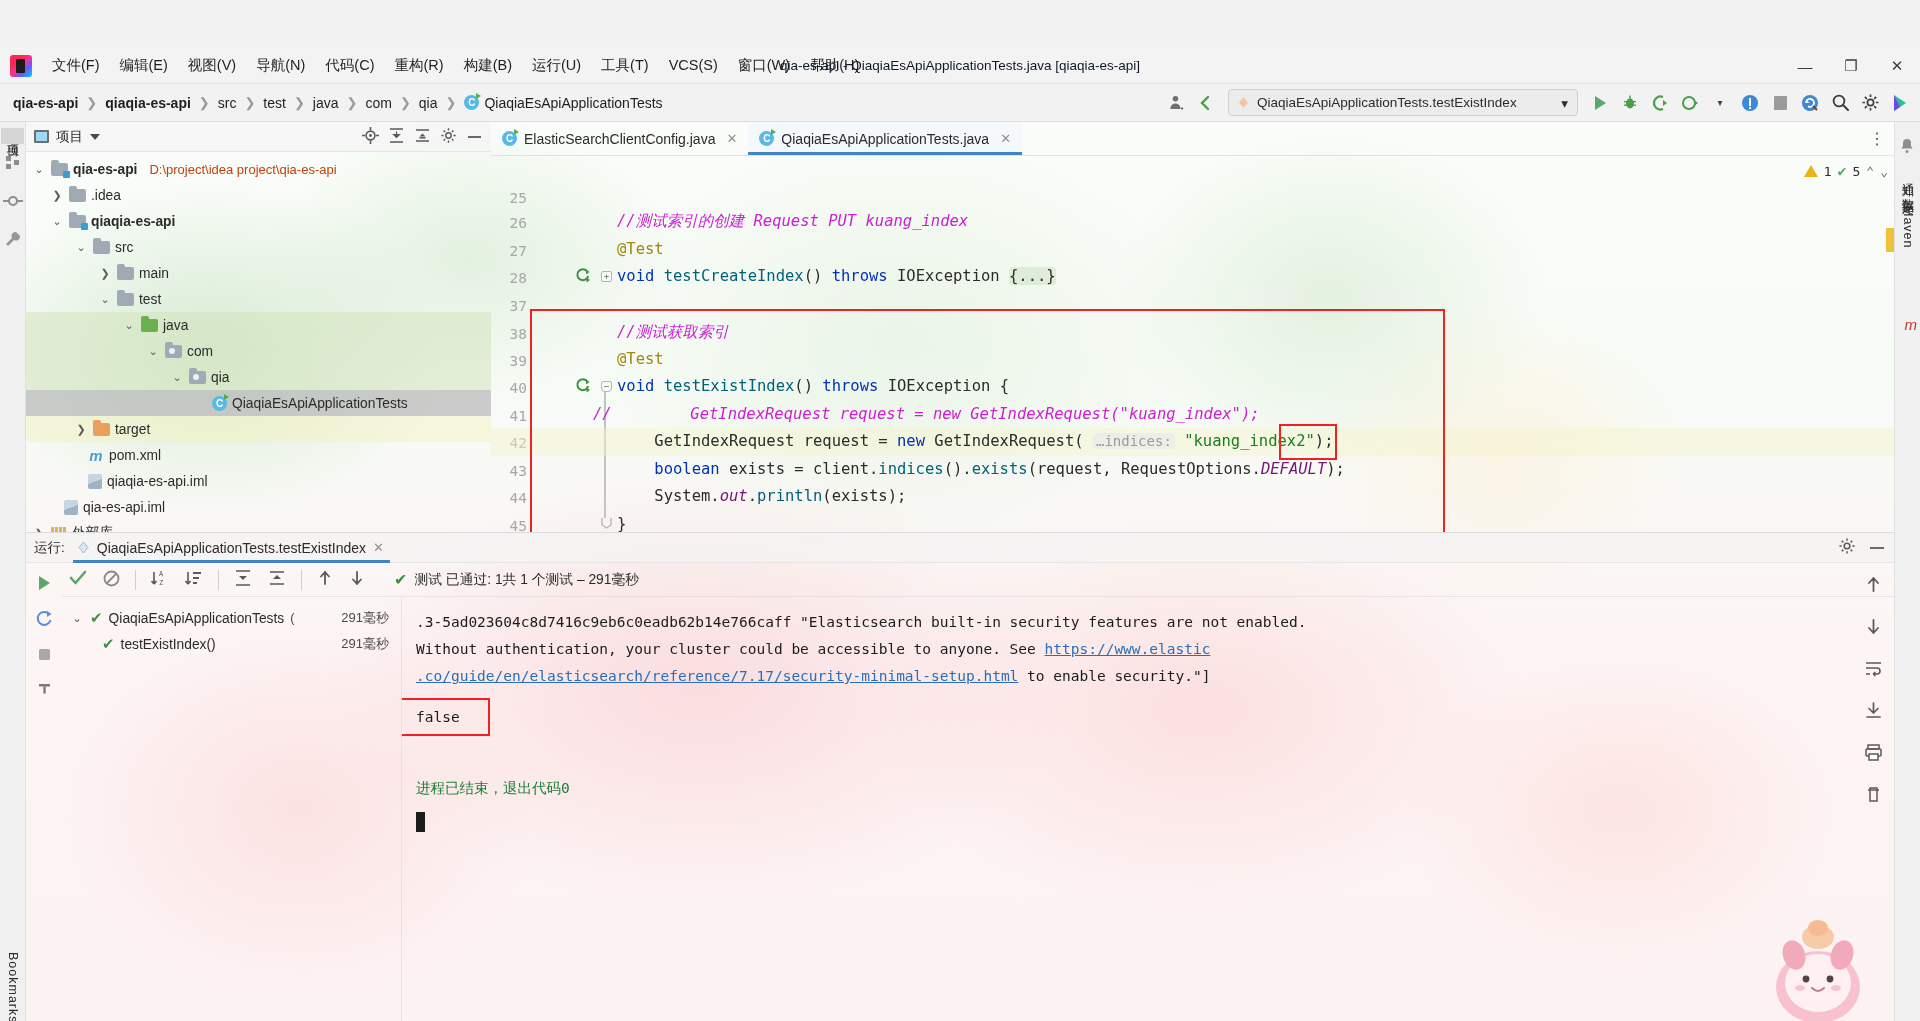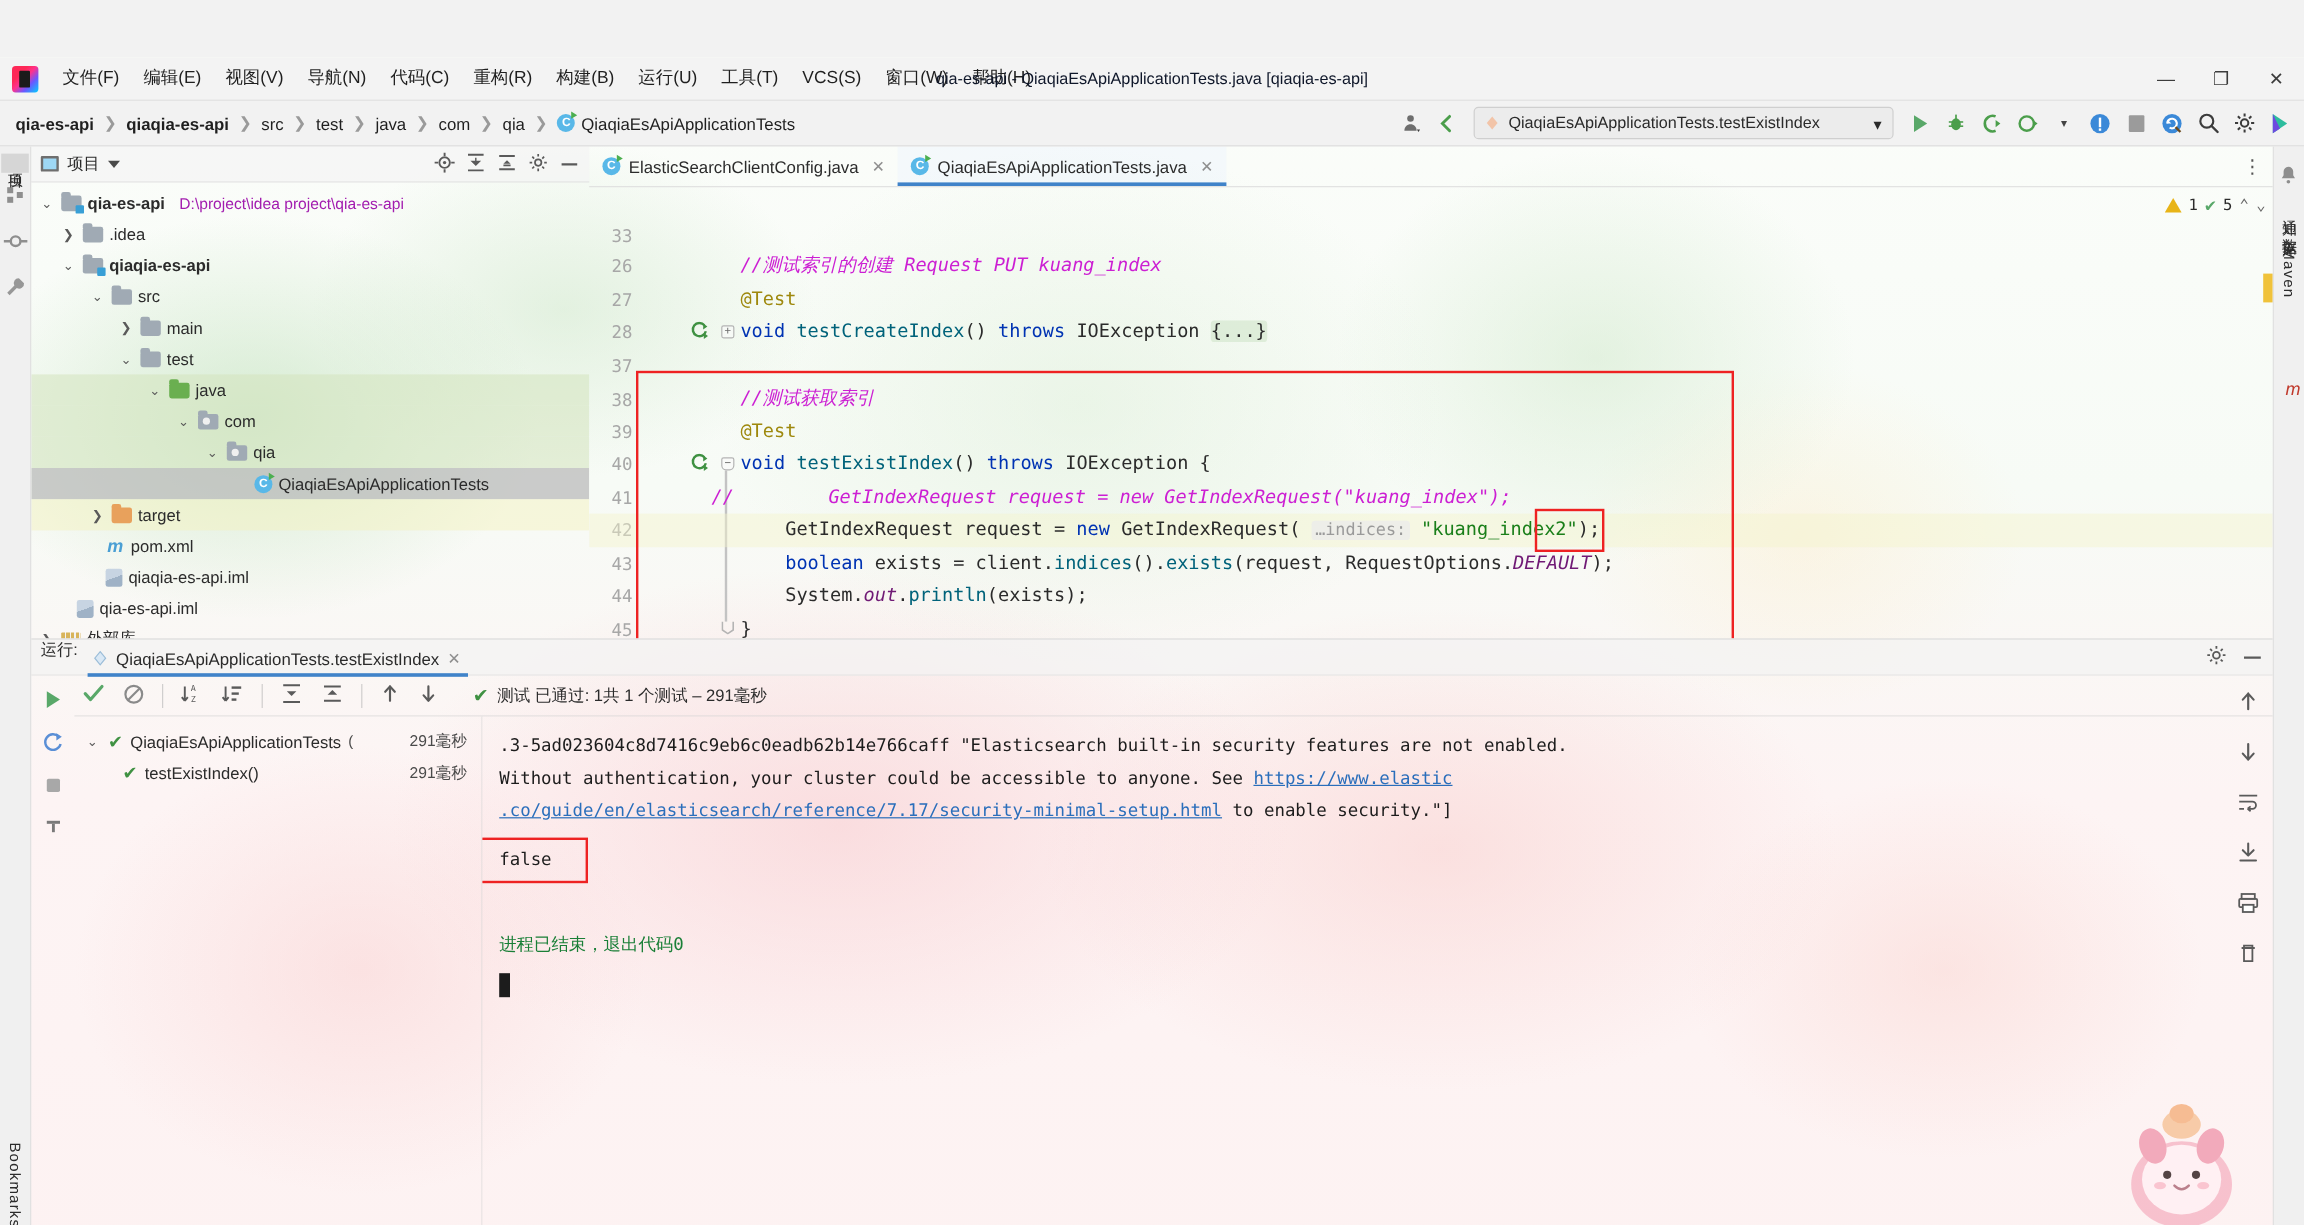--- a/index.html
+++ b/index.html
@@ -159,21 +159,21 @@
   .fold::before { content:""; position:absolute; left:0; top:-3px; width:8px; height:4px; background:#a0aab4; border-radius:2px 2px 0 0; }
   .fold.green { background:#6aaf50; } .fold.green::before { background:#6aaf50; }
   .fold.orange{ background:#e8a15c; } .fold.orange::before{ background:#e8a15c; }
   .fold.mod::after {
     content:""; position:absolute; right:-2px; bottom:-2px; width:7px; height:7px; background:#389fd6; border-radius:1px;
   }
   .fold.pkg::after {
     content:""; position:absolute; left:4px; top:3px; width:6px; height:6px; background:#f0f0f0; border-radius:50%;
   }
   .tlabel.bold { font-weight: bold; }
-  .tpath { color: #a21caf; font-size: 13px; margin-left: 7px; }
+  .tpath { color: #c2410c; font-size: 13px; margin-left: 7px; }
   .mvn-m { color:#4a9fd4; font-style: italic; font-weight: bold; font-size: 15px; width:16px; text-align:center;}
   .iml-ico { width:14px;height:15px;background:linear-gradient(160deg,#c7d4e2 50%,#9fb2c6 50%); border-radius:2px; flex:none;}
   .lib-ico { width:16px;height:13px;background:repeating-linear-gradient(90deg,#d8b45a 0 3px,#f2f2f2 3px 4px); border-radius:1px;flex:none;}
 
   
   .editor-wrap {
     position: absolute; top: 74px; left: 491px; right: 26px; height: 410px; z-index: 14;
   }
   .tabs {
     height: 34px; display: flex; align-items: stretch;
@@ -226,21 +226,21 @@
     position: absolute; right: 6px; top: 6px; display: flex; align-items: center; gap: 6px; font-size: 13px;
   }
   .warn-tri { width:0;height:0;border-left:7px solid transparent;border-right:7px solid transparent;border-bottom:12px solid #e8b417; position:relative;}
   .chk { color:#59a869; font-size:15px; }
 
   
   .run-win {
     position: absolute; left: 26px; right: 26px; top: 484px; bottom: 38px; z-index: 16;
   }
   .run-head {
-    height: 31px; display: flex; gap: 8px; padding: 0 8px;
+    height: 31px; display: flex; align-items: center; gap: 8px; padding: 0 8px;
     background: rgba(242,242,242,.72); border-top: 1px solid rgba(214,214,214,.8);
     border-bottom: 1px solid rgba(222,222,222,.6);
   }
   .run-head .label { font-size: 13.5px; }
   .run-tab {
     display: flex; align-items: center; gap: 7px; font-size: 14px; padding: 0 6px 0 4px;
     position: relative; height: 31px;
   }
   .run-tab::after { content:""; position:absolute; left:0;right:0;bottom:0;height:3px;background:#4083c9; }
   .run-head-right { margin-left: auto; display:flex; align-items:center; gap: 12px; }
@@ -621,21 +621,21 @@
       <div class="editor-right-marks">
         <span class="warn-tri"></span>
         <span>1</span>
         <span class="chk">✔</span>
         <span>5</span>
         <span style="color:#666">⌃</span>
         <span style="color:#666">⌄</span>
       </div>
 
       <div class="gutter">
-        <div class="ln" style="top:34px">33</div>
+        <div class="ln" style="top:34px">25</div>
         <div class="ln" style="top:59px">26</div>
         <div class="ln" style="top:87px">27</div>
         <div class="ln" style="top:114px">28</div>
         <div class="ln" style="top:142px">37</div>
         <div class="ln" style="top:170px">38</div>
         <div class="ln" style="top:197px">39</div>
         <div class="ln" style="top:224px">40</div>
         <div class="ln" style="top:252px">41</div>
         <div class="ln" style="top:279px">42</div>
         <div class="ln" style="top:307px">43</div>

